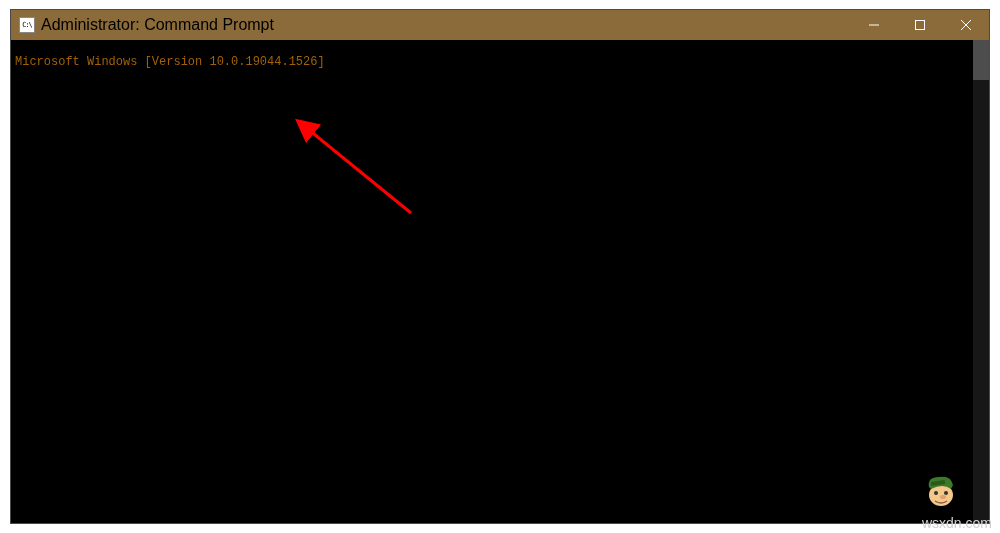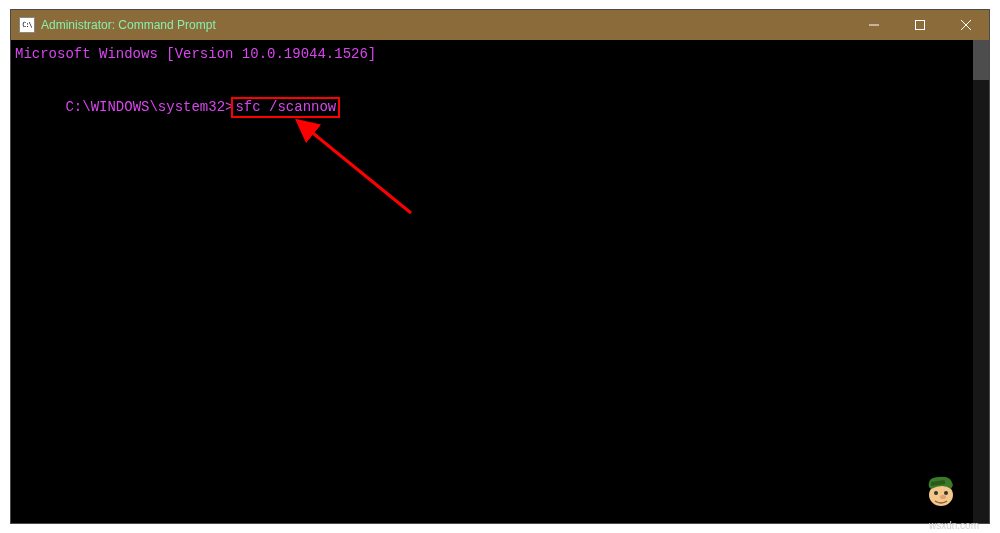--- a/index.html
+++ b/index.html
@@ -39,22 +39,22 @@
       border: 1px solid #888;
       display: flex;
       align-items: center;
       justify-content: center;
       font-size: 7px;
       font-family: monospace;
       color: #000;
       letter-spacing: -1px;
     }
     .title-text {
-      color: #86efac;
-      font-size: 12px;
+      color: #000000;
+      font-size: 16px;
       margin-left: 6px;
       font-weight: 400;
     }
     .window-controls {
       position: absolute;
       right: 0;
       top: 0;
       height: 30px;
       display: flex;
     }
@@ -66,24 +66,24 @@
       justify-content: center;
       color: #ffffff;
       font-size: 10px;
       cursor: pointer;
     }
     .terminal-area {
       position: relative;
       width: 100%;
       height: calc(100% - 30px);
       background: #000000;
-      padding: 6px 4px;
+      padding: 14px 4px;
       font-family: Consolas, 'Courier New', monospace;
-      font-size: 14px;
-      color: #d946ef;
+      font-size: 12px;
+      color: #a16207;
       line-height: 17px;
     }
     .terminal-line {
       white-space: pre;
     }
     .prompt-part {
       display: inline;
     }
     .command-highlight {
       display: inline-block;
@@ -116,22 +116,22 @@
     .mascot {
       position: absolute;
       bottom: 14px;
       right: 28px;
       width: 40px;
       height: 40px;
     }
     .watermark {
       position: absolute;
       bottom: 2px;
-      right: 21px;
-      font-size: 10px;
+      right: 8px;
+      font-size: 14px;
       color: #d0d0d0;
       font-family: Arial, sans-serif;
     }
   </style>
 </head>
 <body>
 
 <div class="window">
   <div class="titlebar">
     <div class="app-icon">
@@ -154,23 +154,20 @@
             <line x1="0" y1="0" x2="10" y2="10" stroke="#ffffff" stroke-width="1"></line>
             <line x1="10" y1="0" x2="0" y2="10" stroke="#ffffff" stroke-width="1"></line>
           </svg>
       </div>
     </div>
   </div>
 
   <div class="terminal-area">
     <div class="terminal-line">Microsoft Windows [Version 10.0.19044.1526]</div>
     <div class="terminal-line">&nbsp;</div>
-    <div class="terminal-line">
-      <span class="prompt-part">C:\WINDOWS\system32&gt;</span><span class="command-highlight">sfc /scannow</span>
-    </div>
 
     <div class="scrollbar">
       <div class="scrollbar-thumb"></div>
     </div>
 
     <svg class="arrow-annotation" width="140" height="110">
       <defs>
         <marker id="arrowhead" markerWidth="8" markerHeight="8" refX="2" refY="4" orient="auto">
           <polygon points="0 0, 8 4, 0 8" fill="#ff0000"></polygon>
         </marker>

